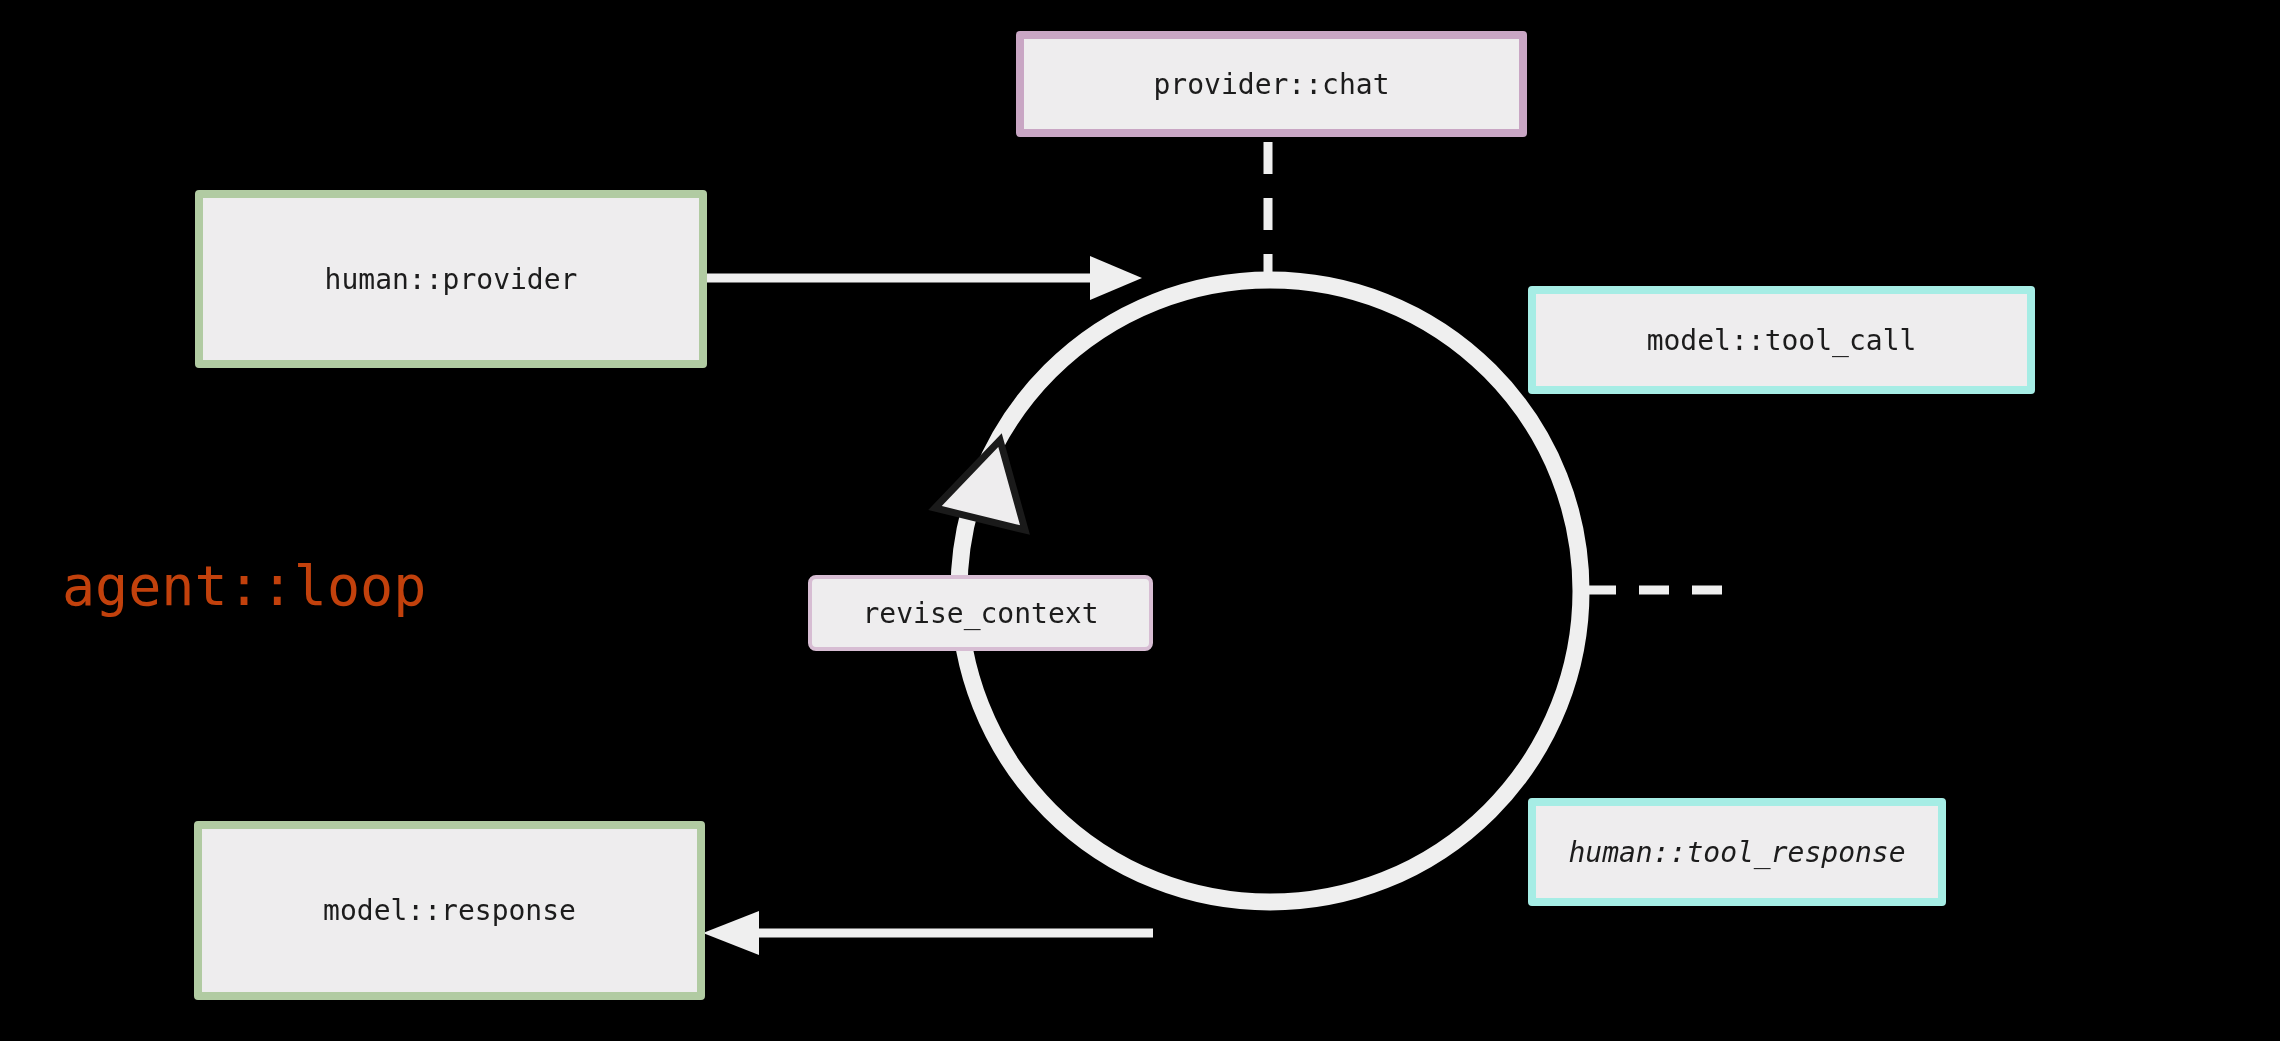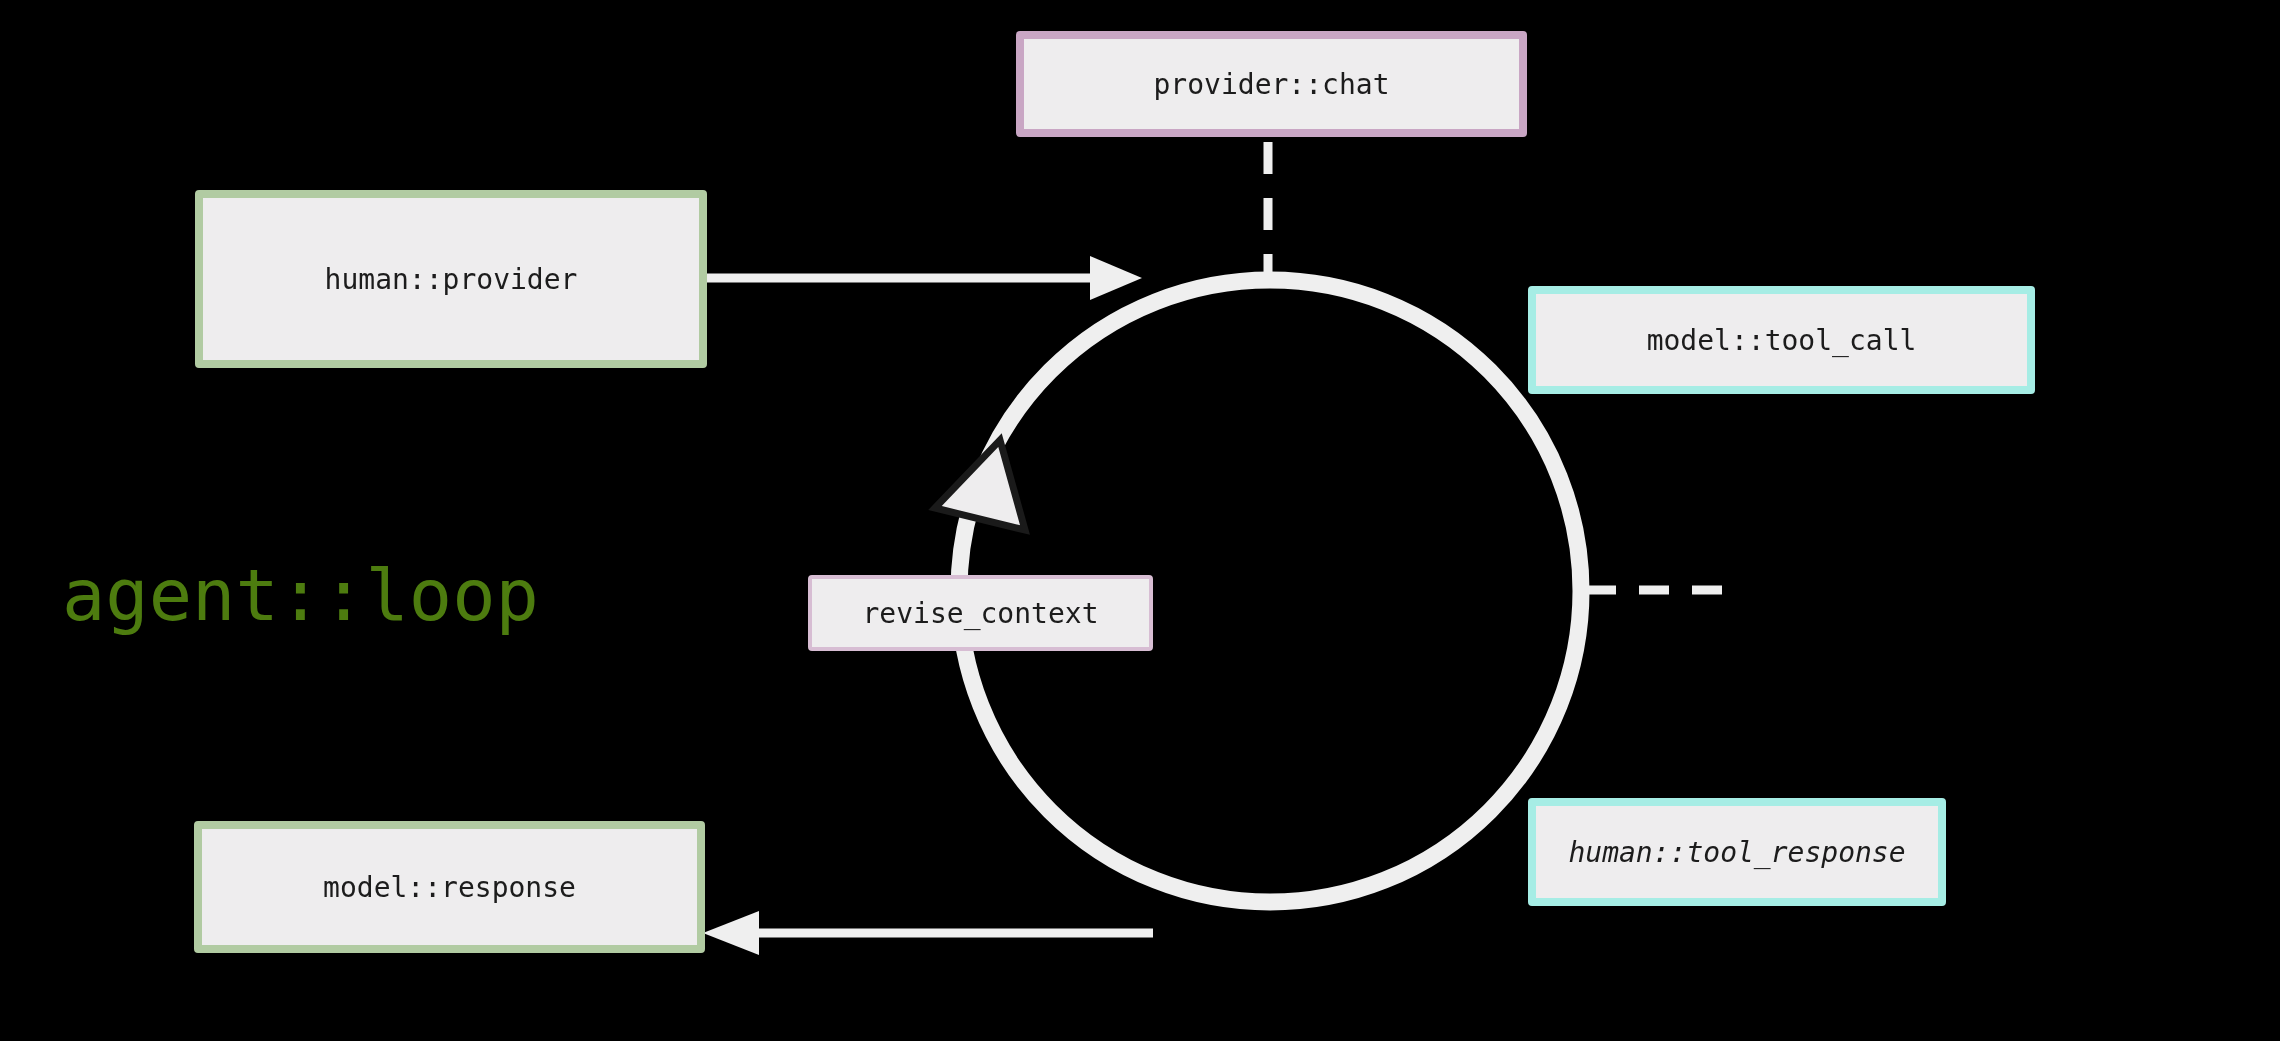--- a/index.html
+++ b/index.html
@@ -45,29 +45,29 @@
   .node.border-pink  { border: 8px solid var(--accent-pink); }
   .node.border-green { border: 8px solid var(--accent-green); }
   .node.border-cyan  { border: 8px solid var(--accent-cyan); }
   .node.border-pink-thin { border: 4px solid var(--accent-pink-light); }
 
   #node-provider-chat      { left: 1016px; top:  31px; width: 511px; height: 106px; }
   #node-human-request      { left:  195px; top: 190px; width: 512px; height: 178px; }
   #node-model-tool-call    { left: 1528px; top: 286px; width: 507px; height: 108px; }
   #node-tool-execute       { left: 1731px; top: 545px; width: 511px; height: 110px; }
   #node-human-tool-response{ left: 1528px; top: 798px; width: 418px; height: 108px; font-style: italic; }
-  #node-model-response     { left:  194px; top: 821px; width: 511px; height: 132px; }
-  #node-revise-context     { left:  808px; top: 575px; width: 345px; height:  76px; }
+  #node-model-response     { left:  194px; top: 821px; width: 511px; height: 179px; }
+  #node-revise-context     { left:  808px; top: 575px; width: 345px; height:  76px; border-radius: 8px; }
 
   .loop-title {
     position: absolute;
     left: 62px; top: 556px;
     z-index: 2;
-    color: #4d7c0f;
-    font-size: 72px;
+    color: #c2410c;
+    font-size: 55px;
     line-height: 1.1;
     white-space: nowrap;
   }
 </style>
 </head>
 <body>
 
 <div class="canvas">
 
   <svg class="diagram-svg" viewBox="0 0 2280 1041">

